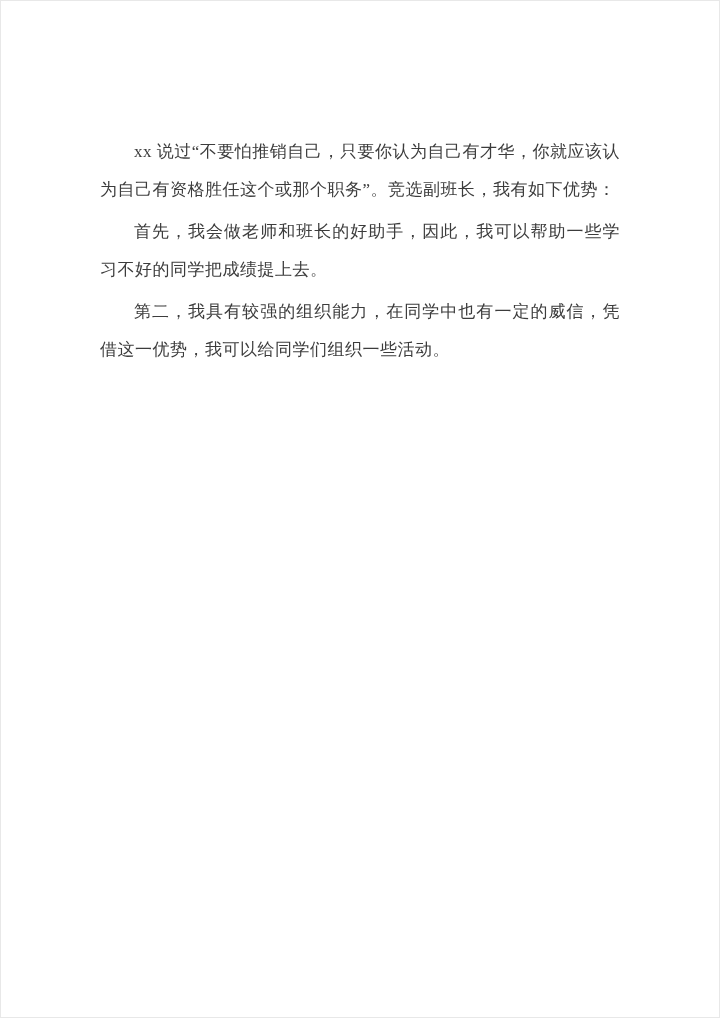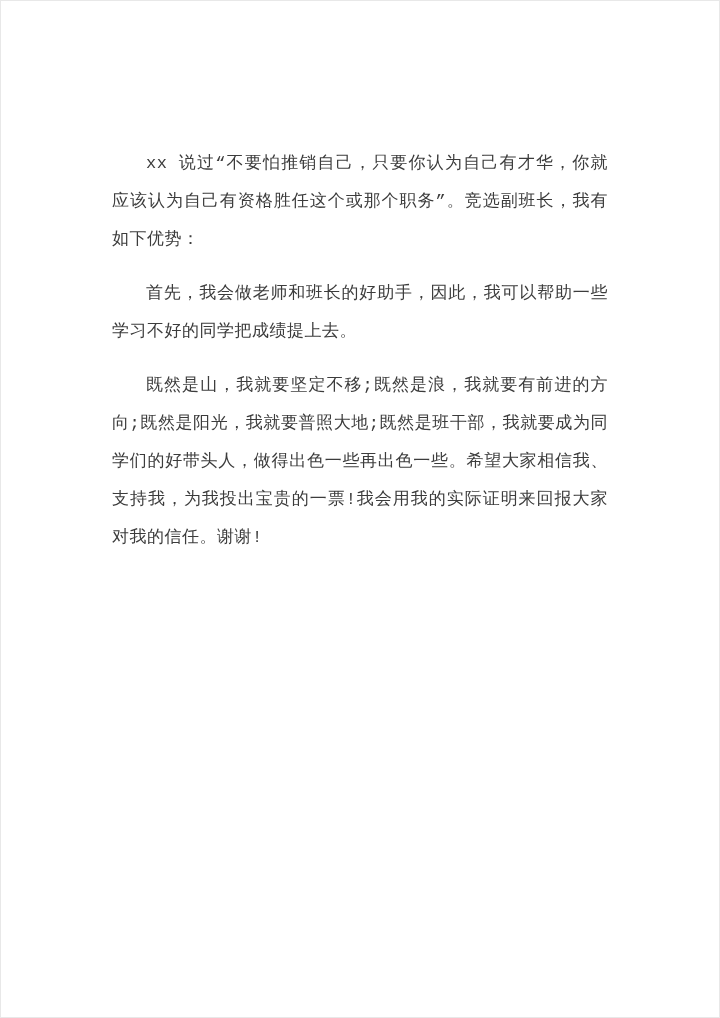--- a/index.html
+++ b/index.html
@@ -16,33 +16,33 @@
     border: 1px solid #e8e8e8;
     overflow: hidden;
   }
   .content {
     position: absolute;
     top: 128px;
     left: 95px;
     right: 95px;
   }
   .content p {
-    margin: 16px;
-    font-family: Liberation Mono, monospace;
+    margin: 4px;
+    font-family: Liberation Serif, serif;
     font-size: 17px;
     line-height: 38px;
     color: #3c3c3c;
     text-align: justify;
     text-indent: 2em;
     letter-spacing: 0.5px;
     word-break: break-all;
   }
 </style>
 </head>
 <body>
 
 <div class="page">
   <div class="content">
     <p>xx 说过“不要怕推销自己，只要你认为自己有才华，你就应该认为自己有资格胜任这个或那个职务”。竞选副班长，我有如下优势：</p>
     <p>首先，我会做老师和班长的好助手，因此，我可以帮助一些学习不好的同学把成绩提上去。</p>
-    <p>既然是山，我就要坚定不移;既然是浪，我就要有前进的方向;既然是阳光，我就要普照大地;既然是班干部，我就要成为同学们的好带头人，做得出色一些再出色一些。希望大家相信我、支持我，为我投出宝贵的一票!我会用我的实际证明来回报大家对我的信任。谢谢!</p>
+    <p>第二，我具有较强的组织能力，在同学中也有一定的威信，凭借这一优势，我可以给同学们组织一些活动。</p>
   </div>
 </div>
 
 </body></html>

